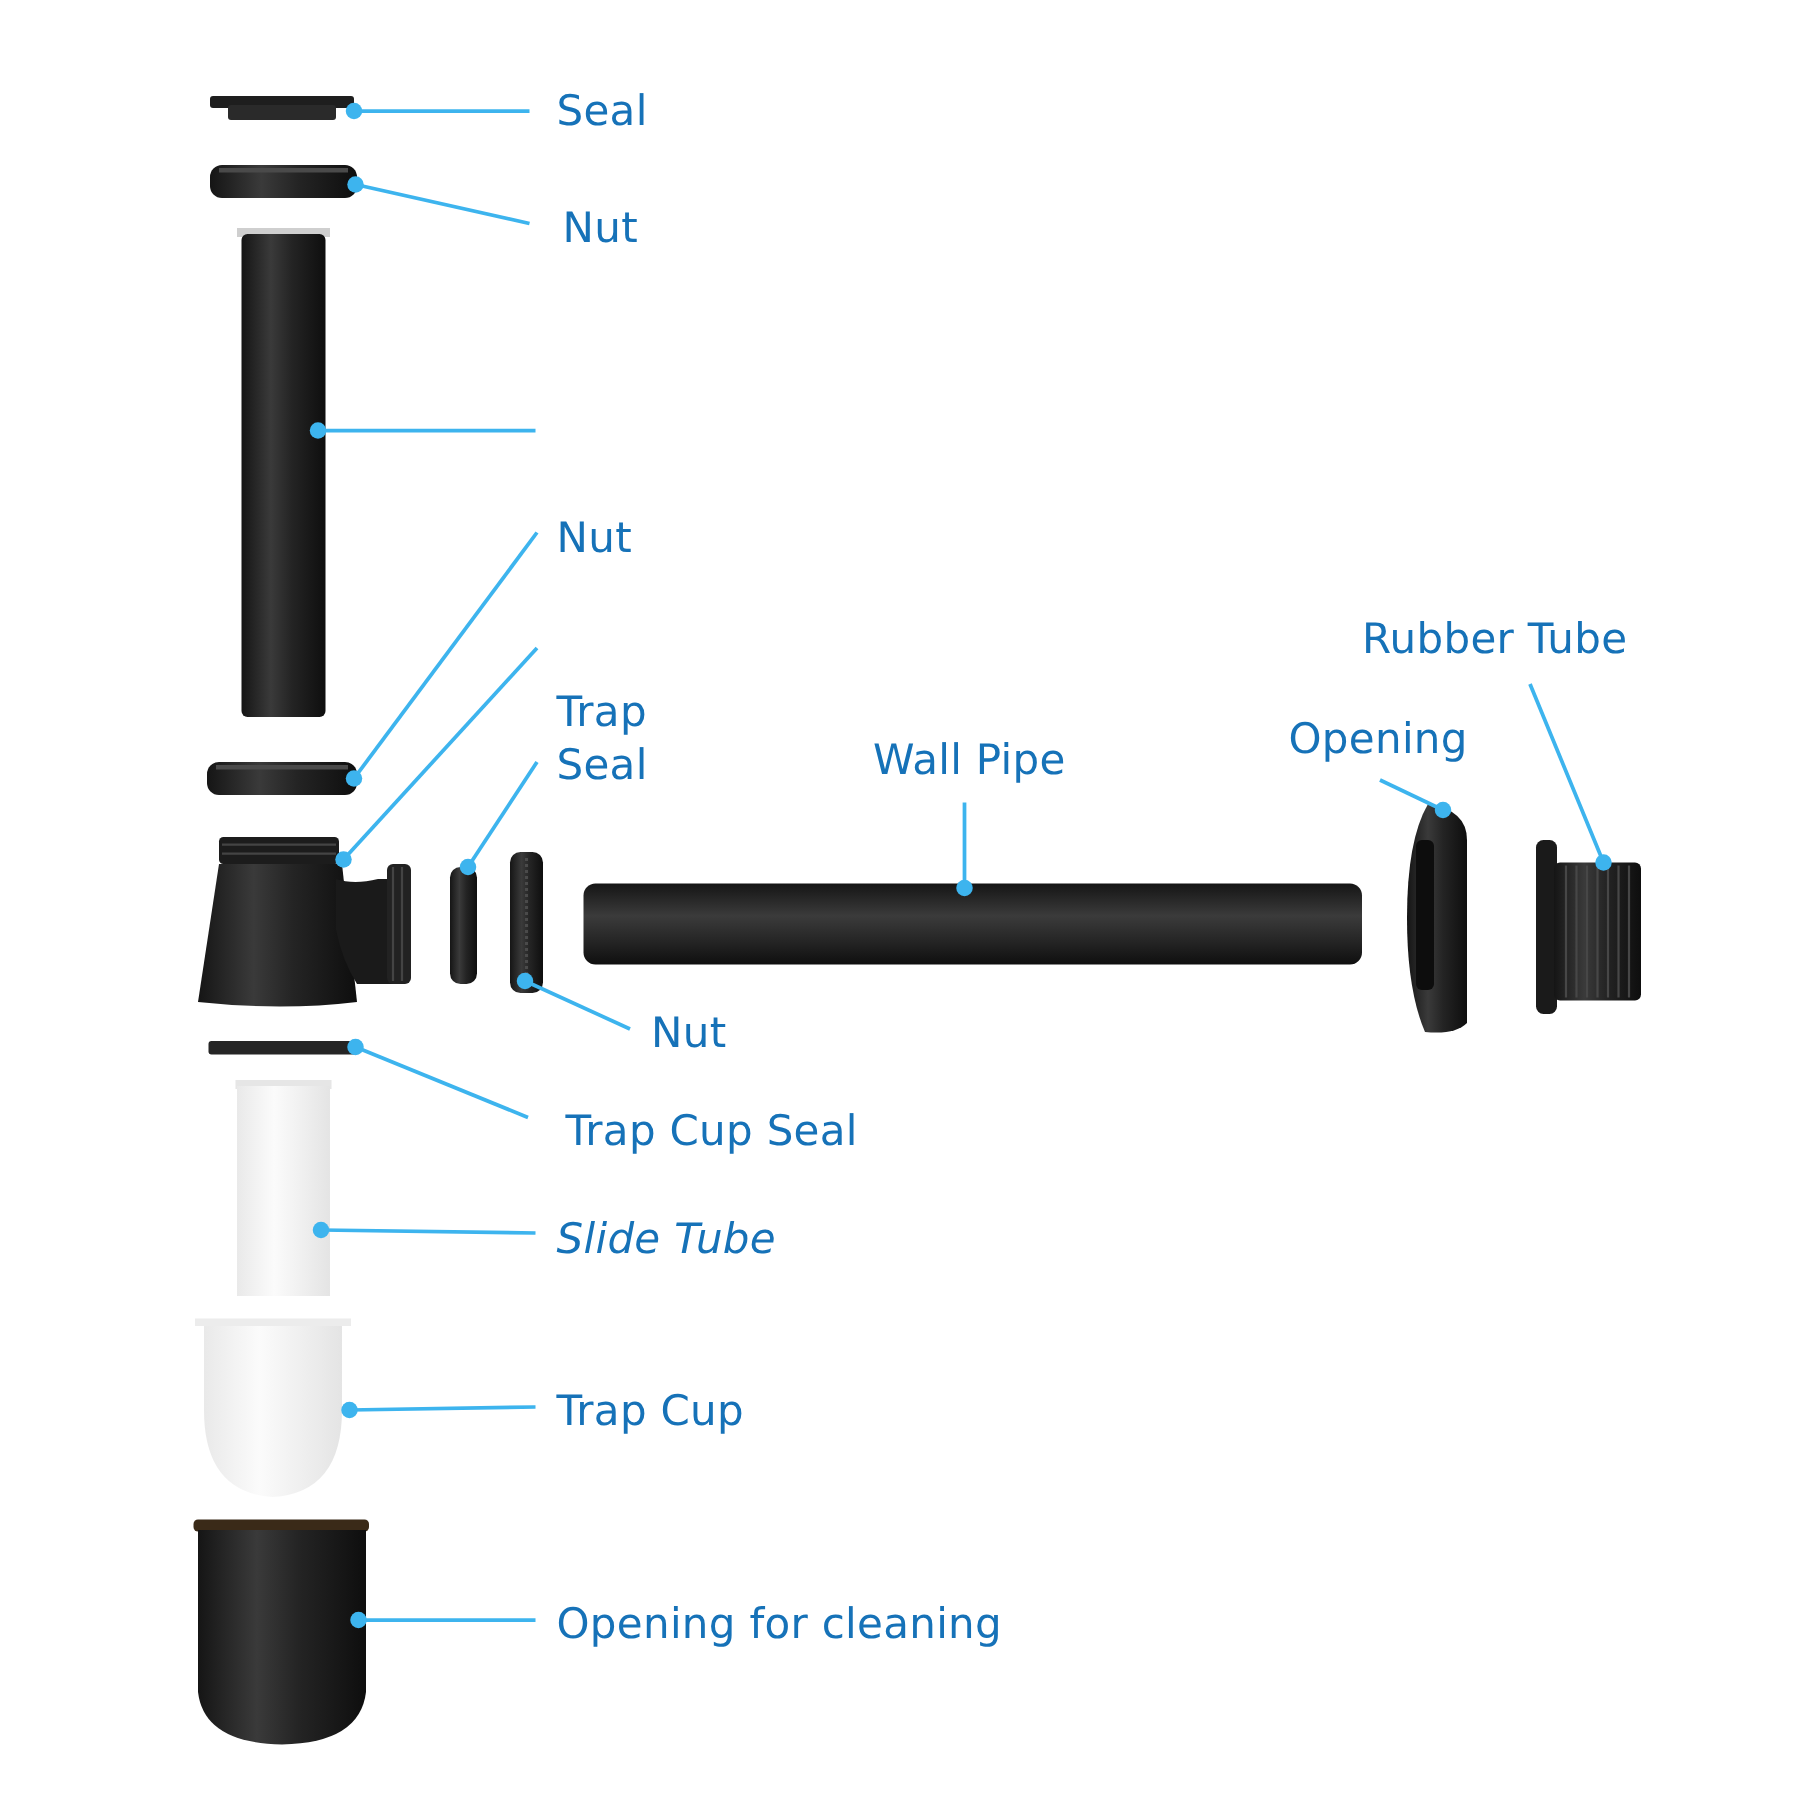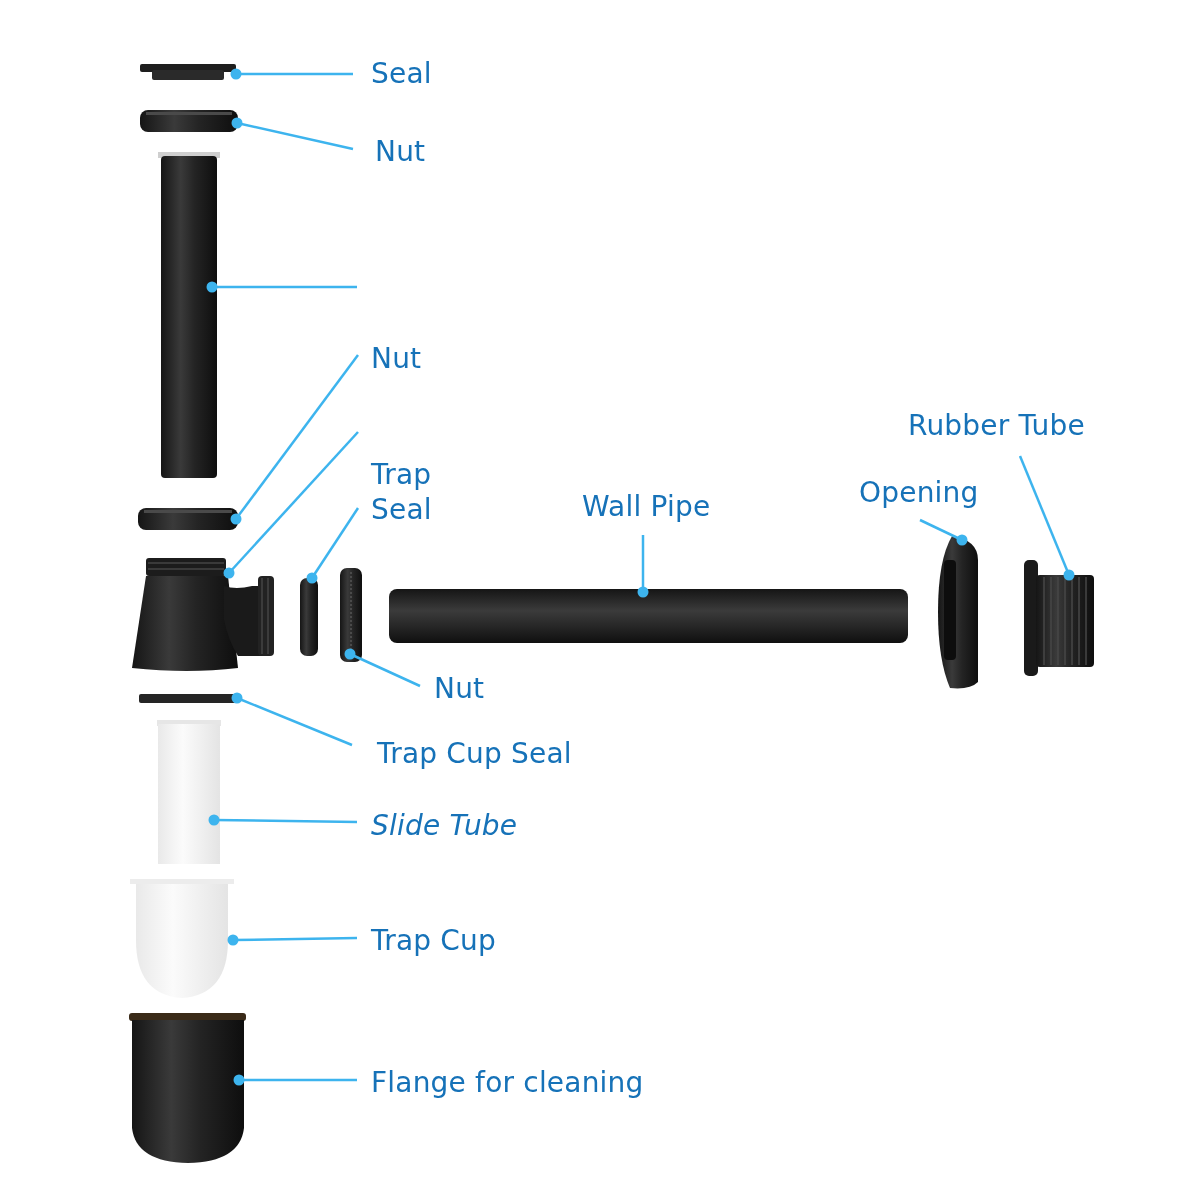--- a/index.html
+++ b/index.html
@@ -151,14 +151,14 @@
   <div class="lbl" style="left:371px;top:343px;">Nut</div>
   <div class="lbl" style="left:371px;top:416px;margin-top:43px;">Trap</div>
   <div class="lbl" style="left:371px;top:494px;">Seal</div>
   <div class="lbl" style="left:582px;top:491px;">Wall Pipe</div>
   <div class="lbl" style="left:859px;top:477px;">Opening</div>
   <div class="lbl" style="left:908px;top:410px;">Rubber Tube</div>
   <div class="lbl" style="left:434px;top:673px;">Nut</div>
   <div class="lbl" style="left:377px;top:738px;">Trap Cup Seal</div>
   <div class="lbl" style="left:371px;top:810px;font-style:italic;">Slide Tube</div>
   <div class="lbl" style="left:371px;top:925px;">Trap Cup</div>
-  <div class="lbl" style="left:371px;top:1067px;">Flange for cleaning</div>
+  <div class="lbl" style="left:371px;top:1067px;">Opening for cleaning</div>
 </div>
 
 </body></html>

